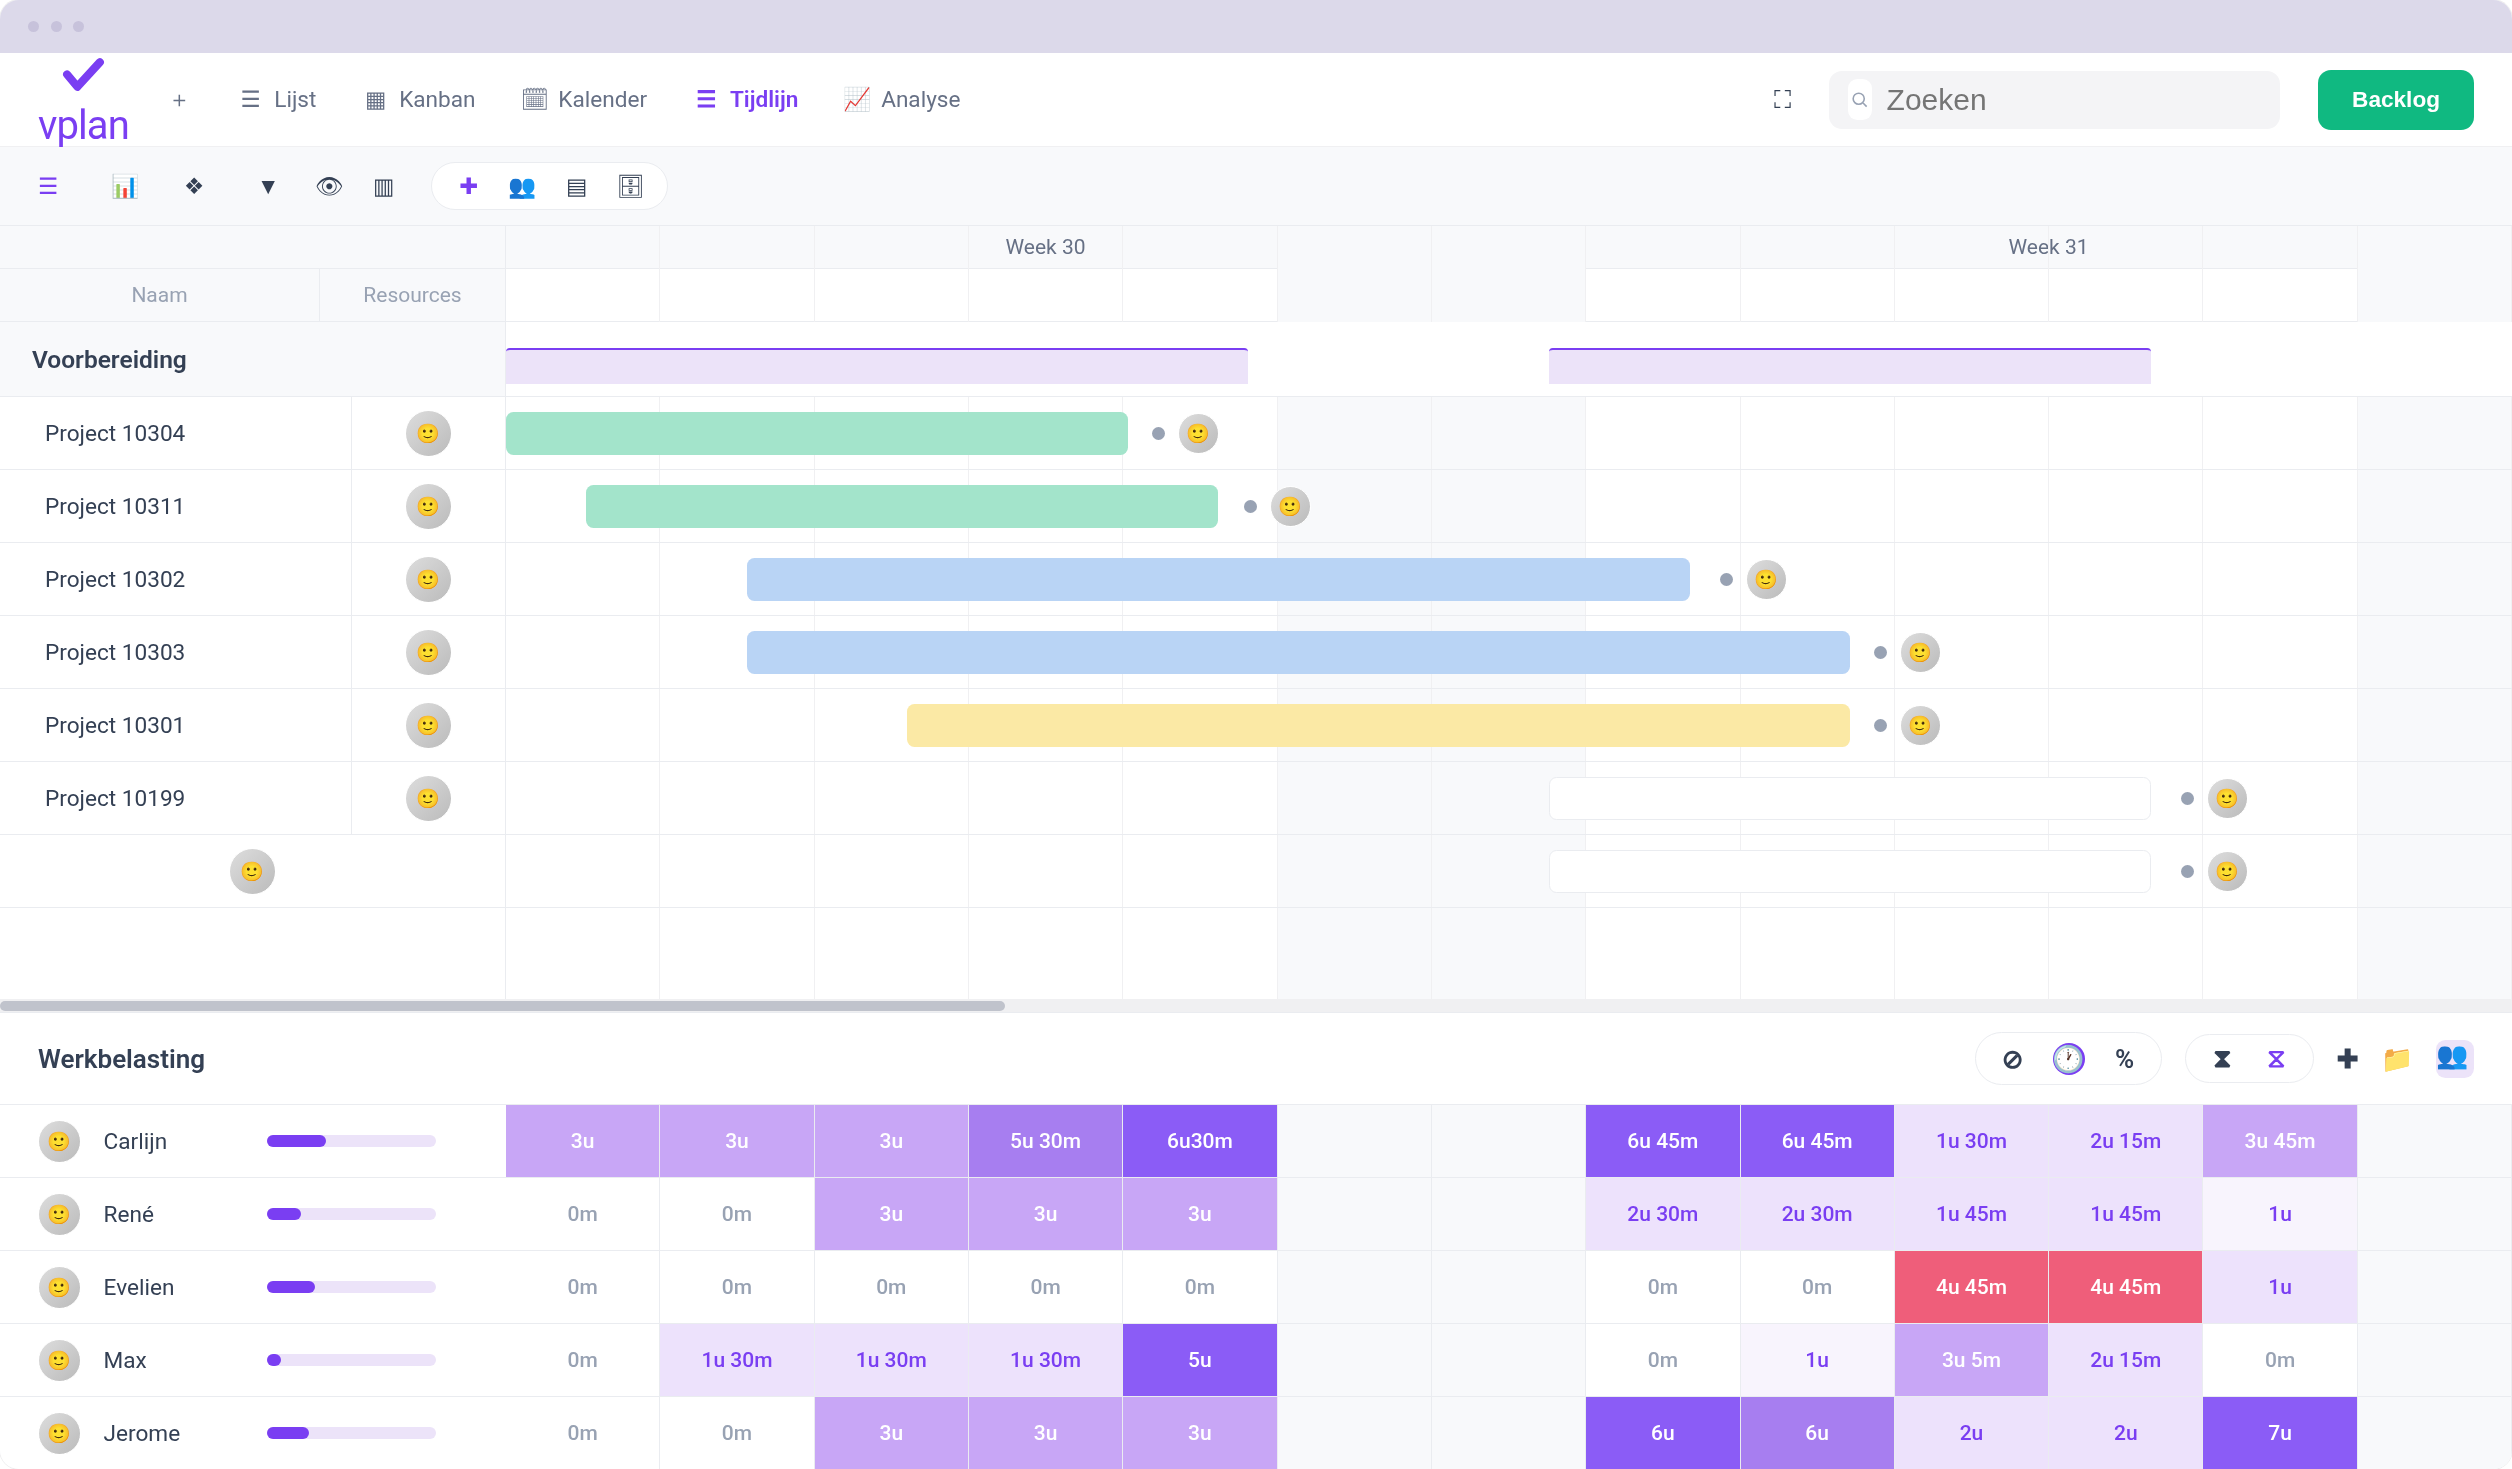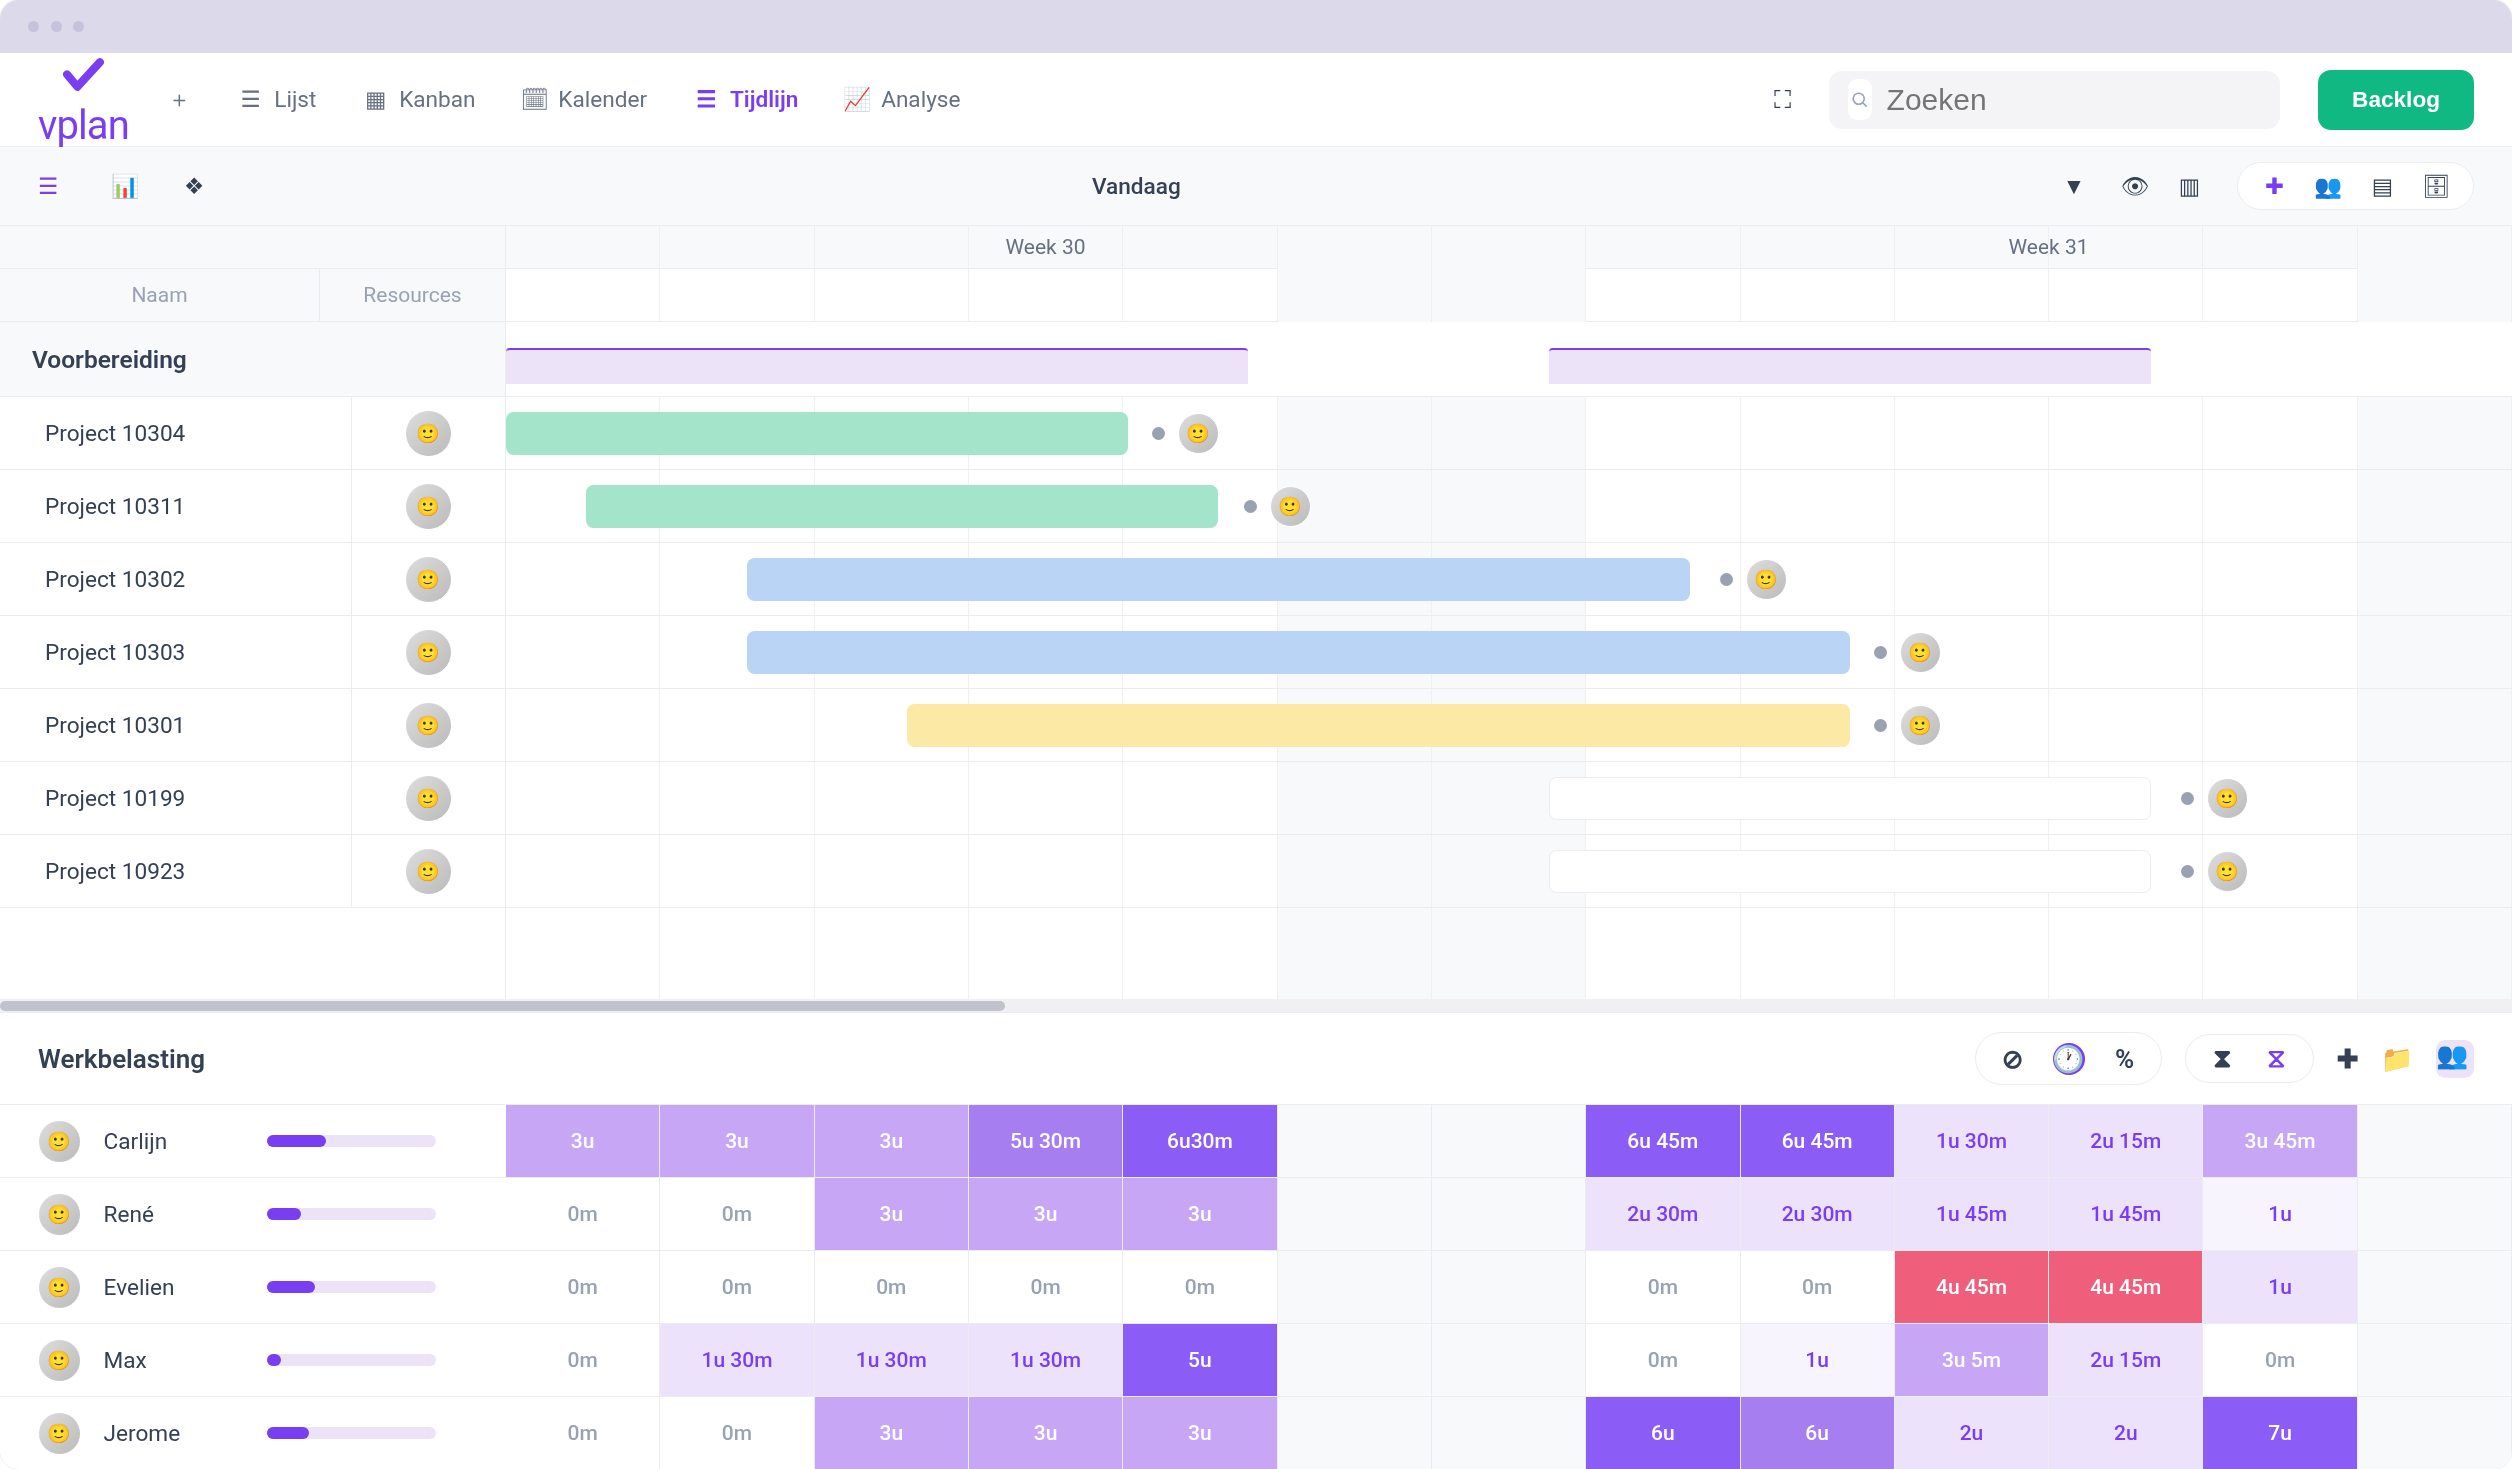--- a/index.html
+++ b/index.html
@@ -472,21 +472,20 @@
       </div>
       <button class="backlog-btn">Backlog</button>
     </div>
 
     <div class="toolbar">
       <div class="toolbar-left">
         <span class="tico">☰</span>
         <span class="tico">📊</span>
         <span class="tico gray">❖</span>
       </div>
-      <div class="center-label">Vandaag</div>
       <div class="toolbar-right">
         <span class="tico gray">▼</span>
         <span class="tico gray">👁</span>
         <span class="tico gray">▥</span>
         <div class="pill-group">
           <span class="ico-btn" style="color:#7a3ef2">✚</span>
           <span class="ico-btn">👥</span>
           <span class="ico-btn">▤</span>
           <span class="ico-btn">🗄</span>
         </div>
@@ -533,21 +532,20 @@
                   <div class="avatar">🙂</div>
                 </div>
   </div>
               <div class="project-row">
     <div class="project-name">Project 10199</div>
     <div class="project-avatar">
                   <div class="avatar">🙂</div>
                 </div>
   </div>
               <div class="project-row">
-    <div class="project-name">Project 10923</div>
     <div class="project-avatar">
                   <div class="avatar">🙂</div>
                 </div>
   </div>
             </div>
         </div>
 
         <div class="right-pane">
           <div class="grid-overlay" id="grid-overlay">
               <div class="grid-col"></div>

